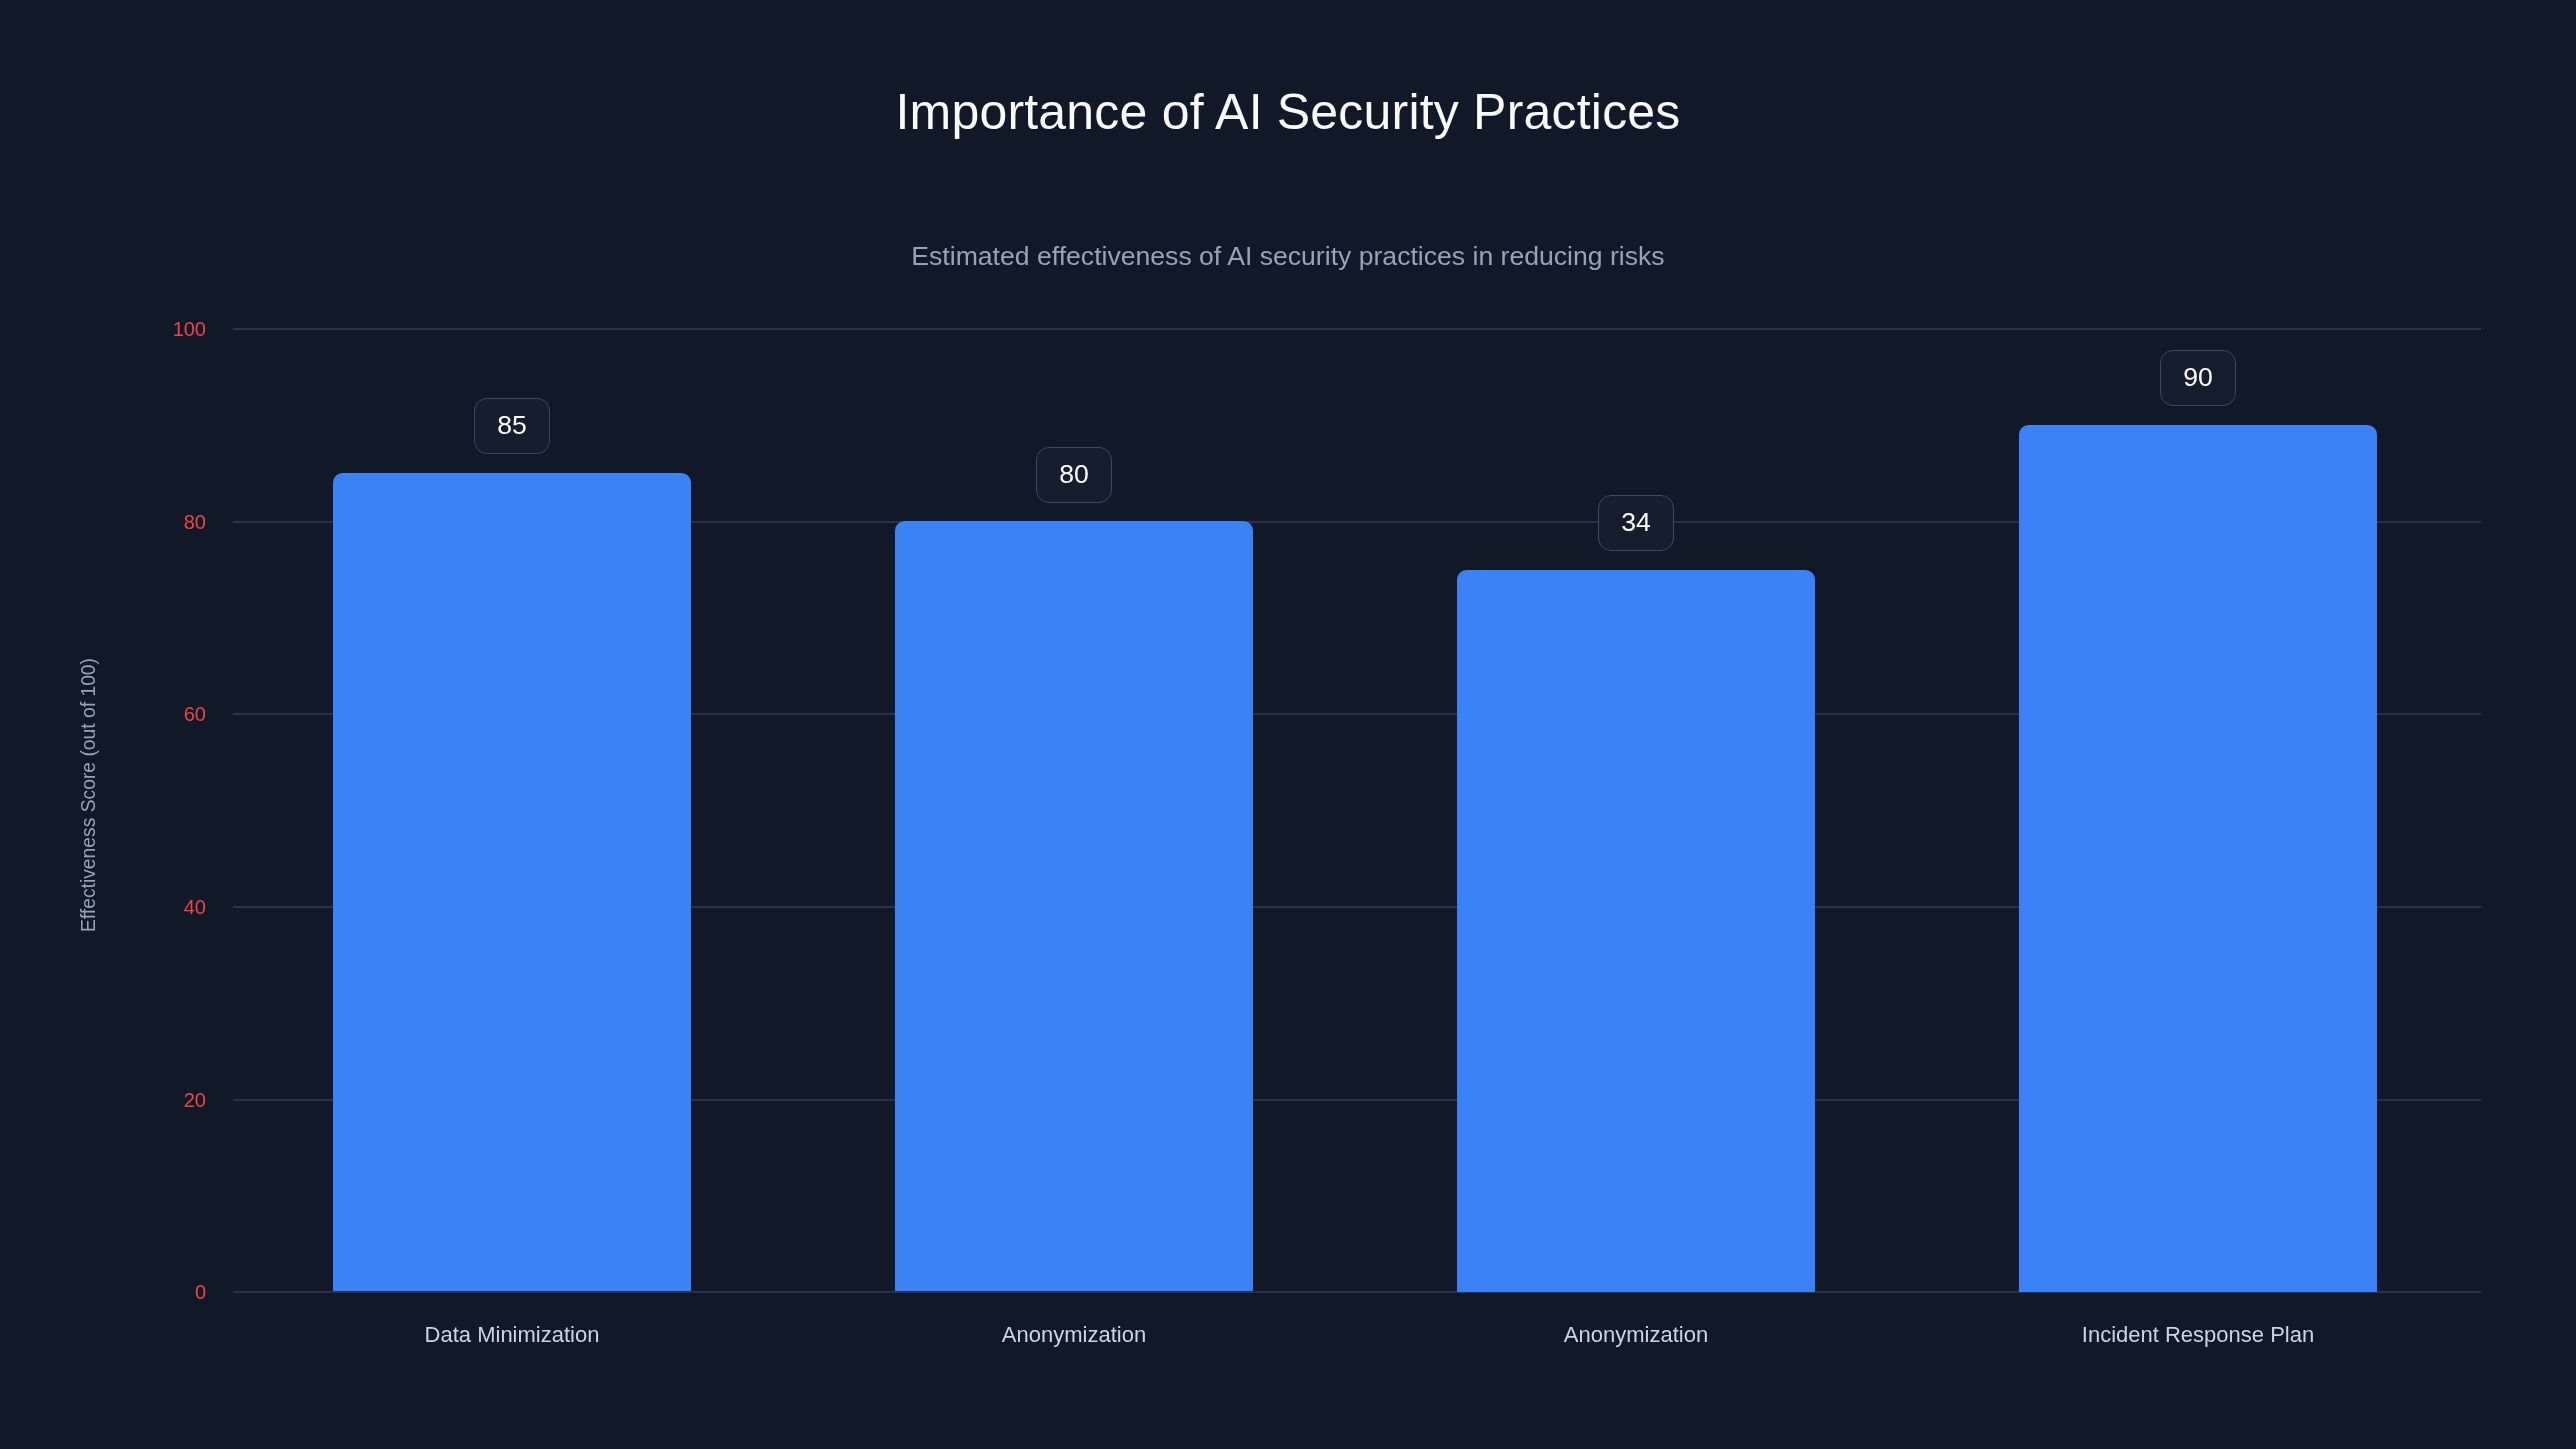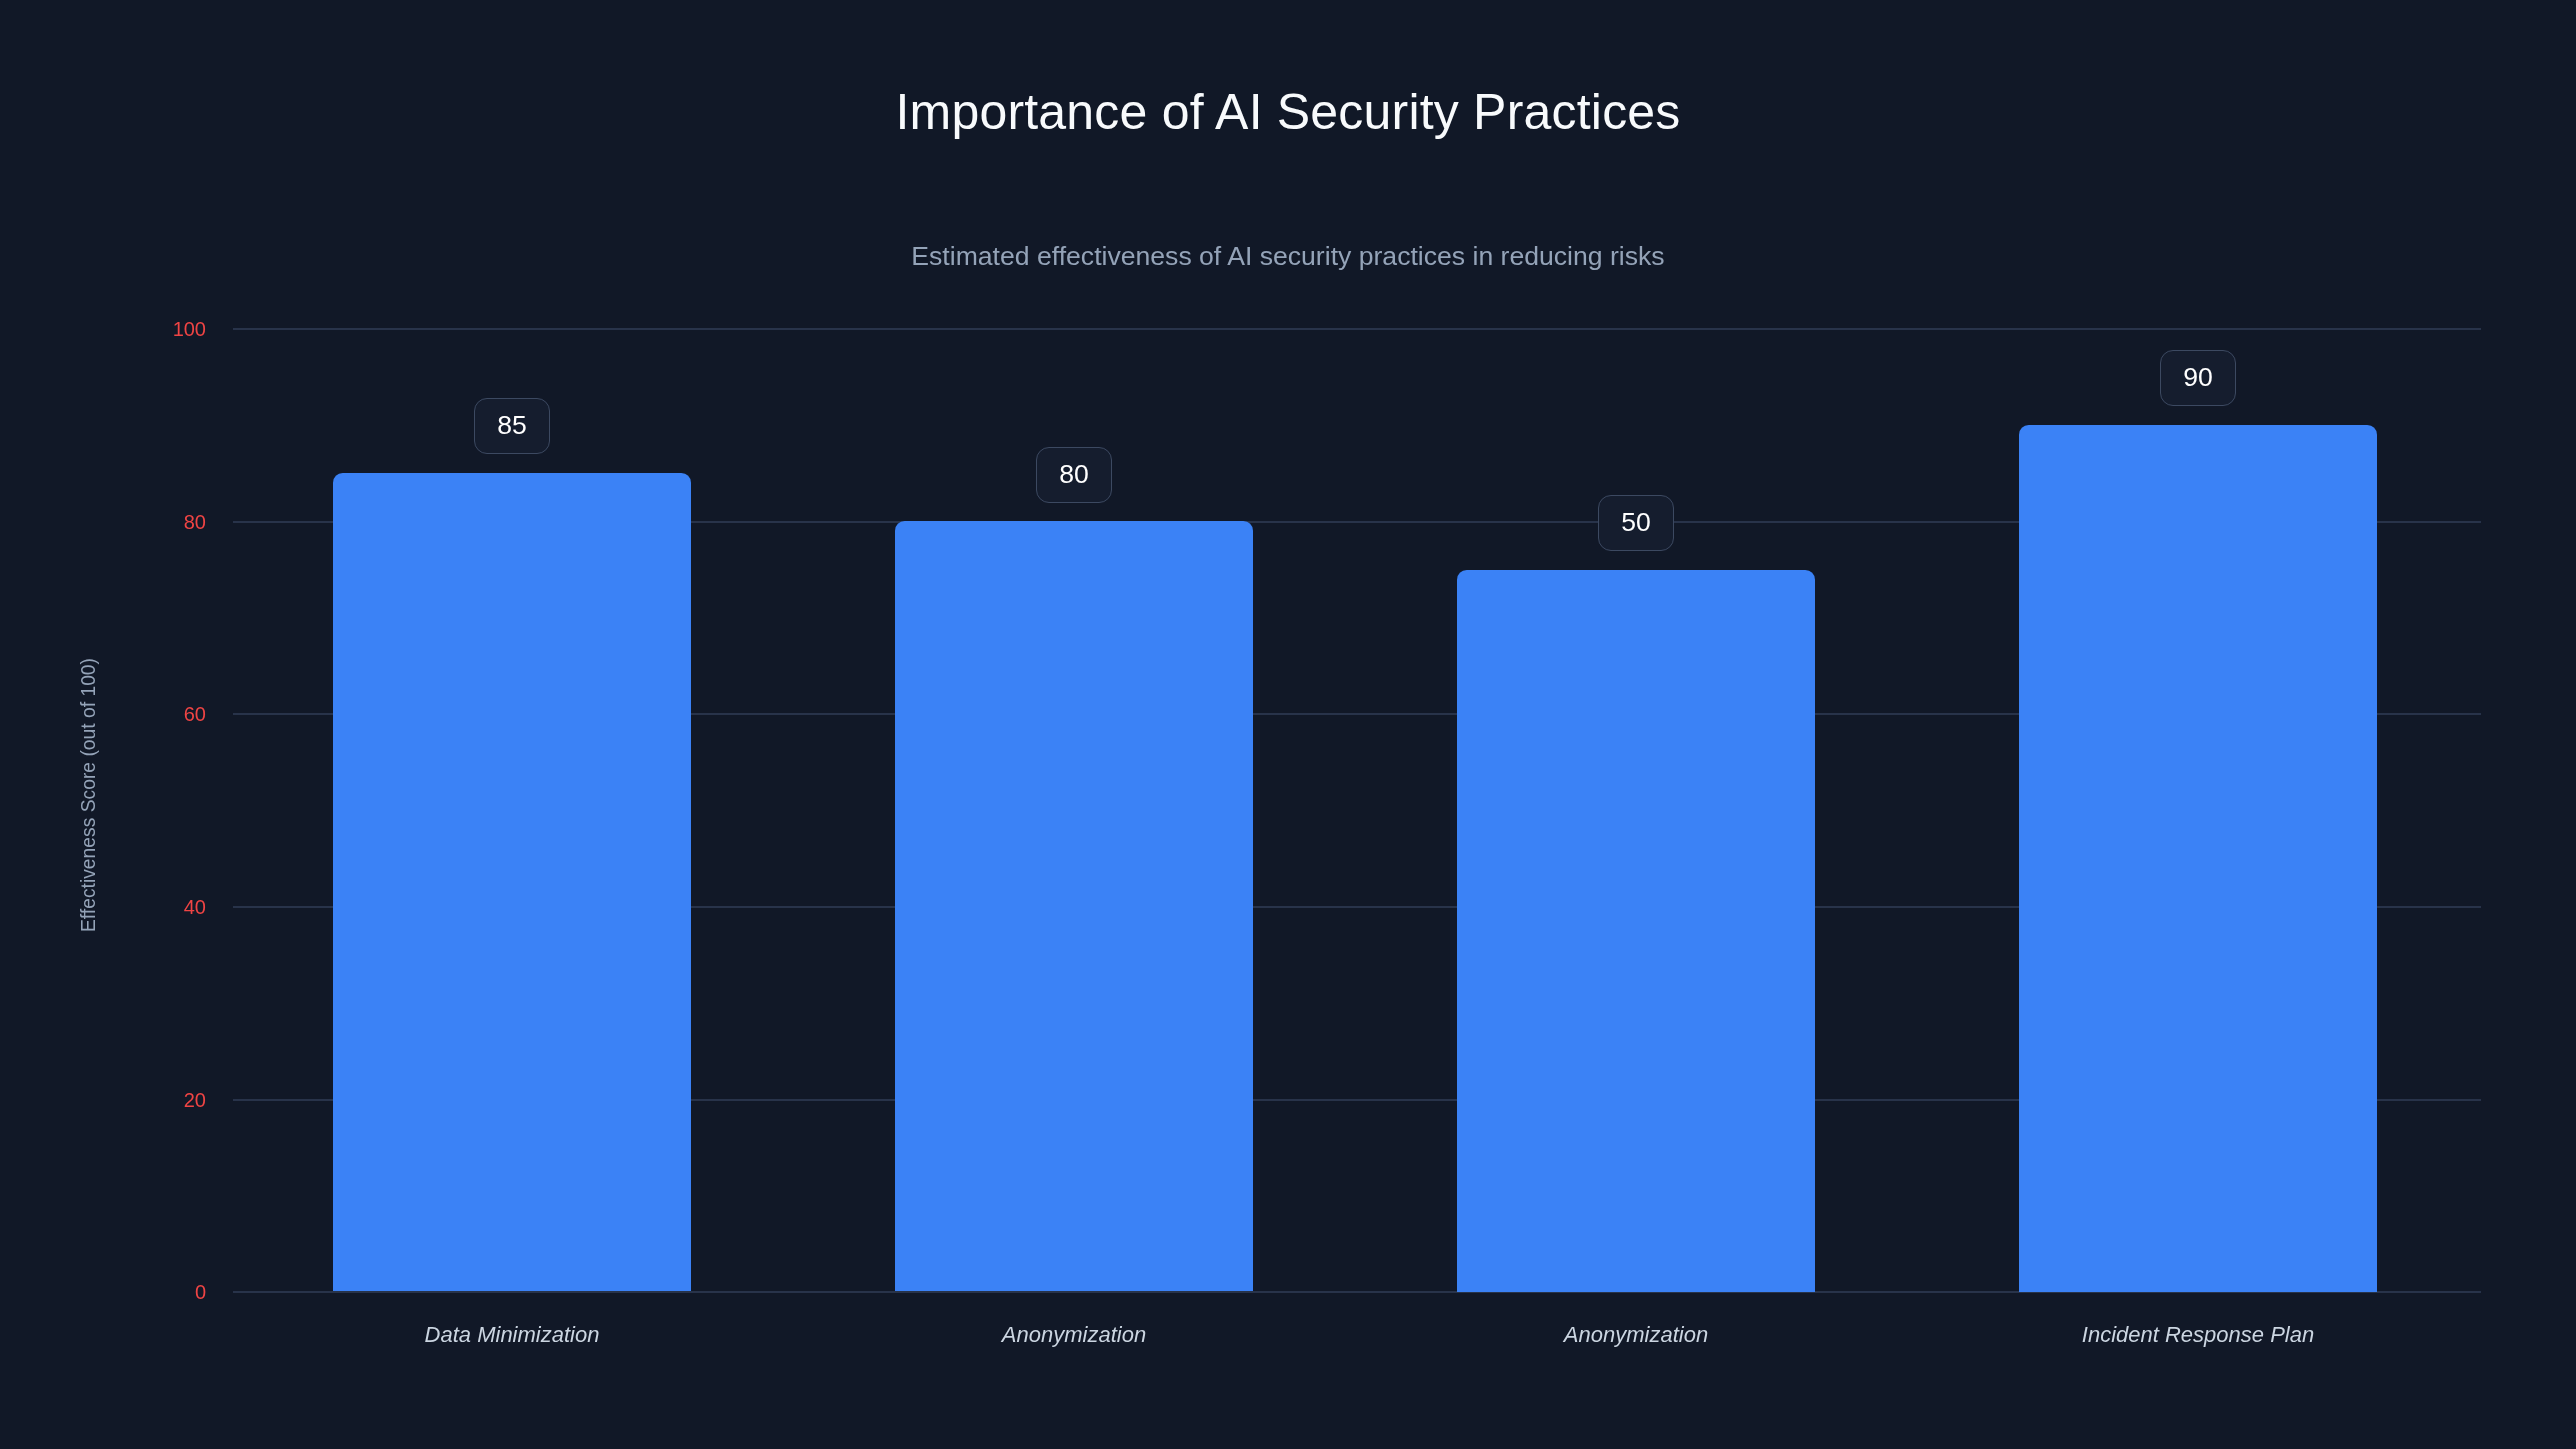--- a/index.html
+++ b/index.html
@@ -83,21 +83,20 @@
 
   .x-tick-label {
     position: absolute;
     top: 1324px;
     font-size: 22px;
     color: #cbd5e1;
     text-align: right;
     line-height: 1;
     white-space: nowrap;
     transform: translateX(-50%);
-    font-style: italic;
   }
 
   
   .bar {
     position: absolute;
     background: #3b82f6;
     border-radius: 9.7px 9.7px 0 0;
   }
 
   
@@ -142,21 +141,21 @@
   <div class="y-tick-wrap" style="top:1100px">20</div>
   <div class="y-tick-wrap" style="top:1292px">0</div>
 
   <div class="bar" style="left: 333px; width: 358px; top: 473px; height: 818px; background: rgb(59, 130, 246);"></div>
   <div class="bar" style="left: 895px; width: 358px; top: 521px; height: 770px; background: rgb(59, 130, 246);"></div>
   <div class="bar" style="left: 1457px; width: 358px; top: 570px; height: 722px; background: rgb(59, 130, 246);"></div>
   <div class="bar" style="left: 2019px; width: 358px; top: 425px; height: 867px; background: rgb(59, 130, 246);"></div>
 
   <div class="value-badge" style="left: 512px; top: 398px;">85</div>
   <div class="value-badge" style="left: 1074px; top: 447px;">80</div>
-  <div class="value-badge" style="left: 1636px; top: 495px;">50</div>
+  <div class="value-badge" style="left: 1636px; top: 495px;">34</div>
   <div class="value-badge" style="left: 2198px; top: 350px;">90</div>
 
   <div class="x-tick-label" style="left:512px">Data Minimization</div>
   <div class="x-tick-label" style="left:1074px">Anonymization</div>
   <div class="x-tick-label" style="left:1636px">Anonymization</div>
   <div class="x-tick-label" style="left:2198px">Incident Response Plan</div>
 
 </div>
 
 

